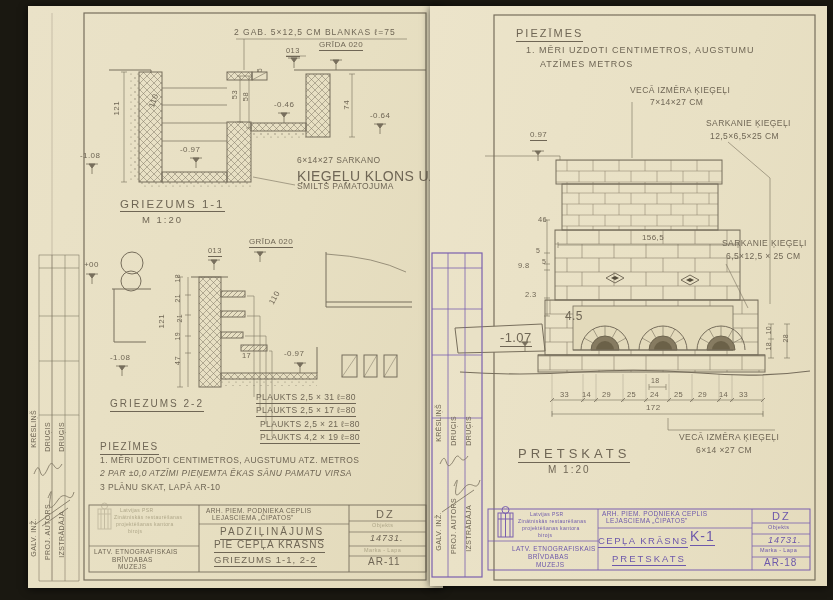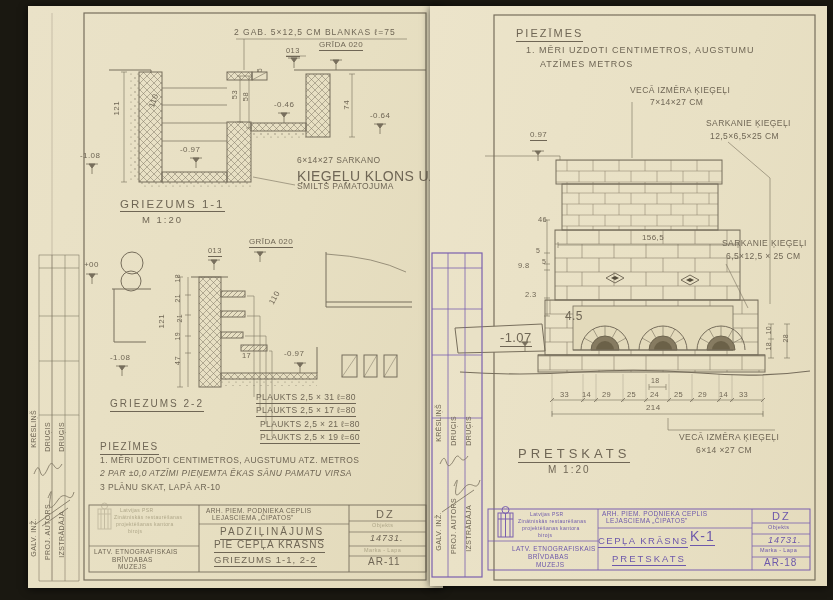--- a/index.html
+++ b/index.html
@@ -147,21 +147,21 @@
         <span class="lbl v" style="left: 148px; top: 308px; font-size: 7px;">21</span>
         <span class="lbl v" style="left: 146px; top: 326px; font-size: 7px;">19</span>
         <span class="lbl v" style="left: 146px; top: 350px; font-size: 7.5px;">47</span>
         <span class="lbl" style="left: 240px; top: 296px; font-size: 8px; transform: rotate(-60deg); transform-origin: left top;">110</span>
         <span class="lbl" style="left: 82px; top: 348px; font-size: 8px;">-1.08</span>
         <span class="lbl" style="left: 214px; top: 346px; font-size: 7.5px;">17</span>
         <span class="lbl" style="left: 256px; top: 344px; font-size: 8px;">-0.97</span>
         <span class="lbl u" style="left: 228px; top: 387px; font-size: 8.5px;">PLAUKTS 2,5 × 31   ℓ=80</span>
         <span class="lbl u" style="left: 228px; top: 400px; font-size: 8.5px;">PLAUKTS 2,5 × 17   ℓ=80</span>
         <span class="lbl u" style="left: 232px; top: 414px; font-size: 8.5px;">PLAUKTS 2,5 × 21   ℓ=80</span>
-        <span class="lbl u" style="left: 232px; top: 427px; font-size: 8.5px;">PLAUKTS 2,5 × 19   ℓ=60</span>
+        <span class="lbl u" style="left: 232px; top: 427px; font-size: 8.5px;">PLAUKTS 4,2 × 19   ℓ=80</span>
         <span class="lbl u" style="left: 82px; top: 393px; font-size: 10px; letter-spacing: 2px;">GRIEZUMS 2-2</span>
         <span class="lbl u" style="left: 72px; top: 436px; font-size: 10px; letter-spacing: 1.5px;">PIEZĪMES</span>
         <span class="lbl" style="left: 72px; top: 450px; font-size: 8.5px;">1. MĒRI UZDOTI CENTIMETROS, AUGSTUMU ATZ. METROS</span>
         <span class="lbl" style="left: 72px; top: 463px; font-size: 8.5px; font-style: italic;">2 PAR ±0,0 ATZĪMI PIEŅEMTA ĒKAS SĀNU PAMATU VIRSA</span>
         <span class="lbl" style="left: 72px; top: 477px; font-size: 8.5px;">3 PLĀNU SKAT, LAPĀ  AR-10</span>
         <span class="lbl" style="left: 178px; top: 502px; font-size: 6.5px;">ARH. PIEM. PODNIEKA CEPLIS</span>
         <span class="lbl" style="left: 184px; top: 509px; font-size: 6.5px;">LEJASCIEMA „ČIPATOS”</span>
         <span class="lbl u" style="left: 192px; top: 521px; font-size: 10px; letter-spacing: 2px;">PADZIĻINĀJUMS</span>
         <span class="lbl u" style="left: 186px; top: 534px; font-size: 10px; letter-spacing: 1px;">PIE CEPĻA KRĀSNS</span>
         <span class="lbl u" style="left: 186px; top: 549px; font-size: 9.5px; letter-spacing: 1px;">GRIEZUMS 1-1, 2-2</span>
@@ -286,21 +286,21 @@
         <span class="lbl" style="left: 130px; top: 385px; font-size: 7.5px;">33</span>
         <span class="lbl" style="left: 152px; top: 385px; font-size: 7.5px;">14</span>
         <span class="lbl" style="left: 172px; top: 385px; font-size: 7.5px;">29</span>
         <span class="lbl" style="left: 197px; top: 385px; font-size: 7.5px;">25</span>
         <span class="lbl" style="left: 220px; top: 385px; font-size: 7.5px;">24</span>
         <span class="lbl" style="left: 244px; top: 385px; font-size: 7.5px;">25</span>
         <span class="lbl" style="left: 268px; top: 385px; font-size: 7.5px;">29</span>
         <span class="lbl" style="left: 289px; top: 385px; font-size: 7.5px;">14</span>
         <span class="lbl" style="left: 309px; top: 385px; font-size: 7.5px;">33</span>
         <span class="lbl" style="left: 221px; top: 371px; font-size: 7px;">18</span>
-        <span class="lbl" style="left: 216px; top: 398px; font-size: 8px;">214</span>
+        <span class="lbl" style="left: 216px; top: 398px; font-size: 8px;">172</span>
         <span class="lbl" style="left: 249px; top: 427px; font-size: 8.5px;">VECĀ IZMĒRA ĶIEĢEĻI</span>
         <span class="lbl" style="left: 266px; top: 440px; font-size: 8.5px;">6×14 ×27 CM</span>
         <span class="lbl u" style="left: 88px; top: 441px; font-size: 13px; letter-spacing: 4px;">PRETSKATS</span>
         <span class="lbl" style="left: 118px; top: 459px; font-size: 10px; letter-spacing: 2px;">M 1:20</span>
         <span class="lbl purpleh" style="left: 172px; top: 505px; font-size: 6.5px;">ARH. PIEM. PODNIEKA CEPLIS</span>
         <span class="lbl purpleh" style="left: 176px; top: 512px; font-size: 6.5px;">LEJASCIEMA „ČIPATOS”</span>
         <span class="lbl purpleh u" style="left: 168px; top: 530px; font-size: 9.5px; letter-spacing: 1.5px;">CEPĻA KRĀSNS</span>
         <span class="lbl purpleh u" style="left: 260px; top: 523px; font-size: 14px; letter-spacing: 1px;">K-1</span>
         <span class="lbl purpleh u" style="left: 182px; top: 548px; font-size: 9.5px; letter-spacing: 2px;">PRETSKATS</span>
         <span class="lbl purpleh" style="left: 342px; top: 505px; font-size: 11px; letter-spacing: 2px;">DZ</span>

